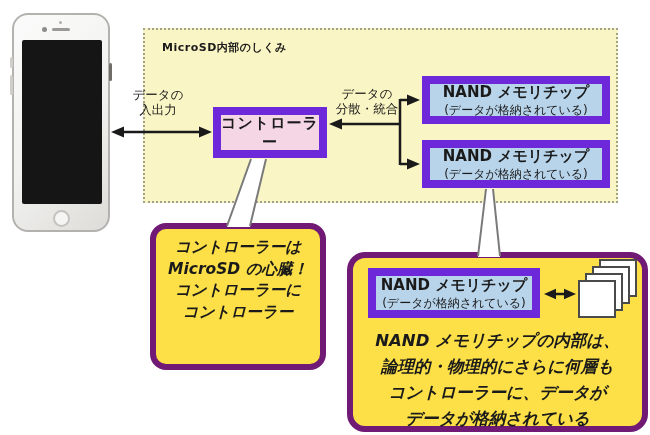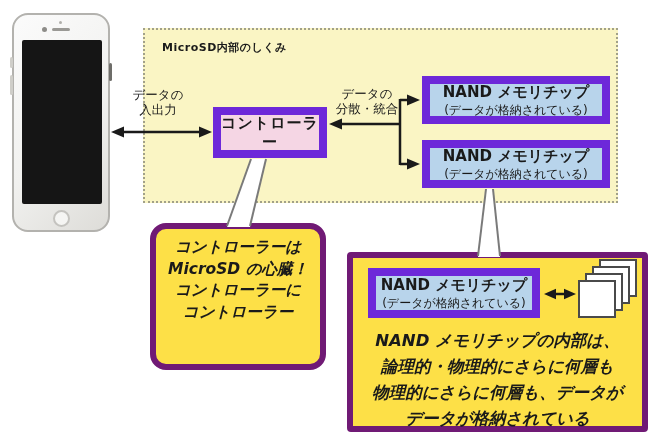--- a/index.html
+++ b/index.html
@@ -33,21 +33,21 @@
   .nand-sub{font-size:12px;line-height:17px;}
 
   .flow-label{position:absolute;text-align:center;font-size:12.5px;font-weight:normal;line-height:15px;}
   .io-label{left:118px;top:87px;width:80px;}
   .dist-label{left:326px;top:86px;width:82px;}
 
   
   .bubble{position:absolute;background:#fde047;border:6px solid #701a75;box-sizing:border-box;font-style:italic;}
   .bubble-left{left:150px;top:223px;width:176px;height:147px;border-radius:16px;text-align:center;}
   .bubble-left .txt{margin-top:8px;font-size:15.5px;font-weight:bold;line-height:21.5px;}
-  .bubble-right{left:347px;top:252px;width:301px;height:180px;border-radius:4px;}
+  .bubble-right{left:347px;top:252px;width:301px;height:180px;border-radius:18px;}
   .bubble-right .txt{position:absolute;left:0;top:70px;width:100%;text-align:center;font-size:16.5px;font-weight:600;line-height:26px;}
   .inner-nand{left:368px;top:268px;width:172px;height:50px;}
 
   
   .page{position:absolute;width:38px;height:38px;background:#fff;border:2px solid #4a4a4a;box-sizing:border-box;}
 
   .overlay{position:absolute;left:0;top:0;width:650px;height:435px;pointer-events:none;}
 </style>
 </head>
 <body>
@@ -97,21 +97,21 @@
       <div>MicroSD の心臓！</div>
       <div>コントローラーに</div>
       <div>コントローラー</div>
     </div>
   </div>
 
   <div class="bubble bubble-right">
     <div class="txt">
       <div>NAND メモリチップの内部は、</div>
       <div>論理的・物理的にさらに何層も</div>
-      <div>物理的にさらに何層も、データが</div>
+      <div>コントローラーに、データが</div>
       <div>データが格納されている</div>
     </div>
   </div>
 
   <div class="box nand inner-nand">
     <div class="nand-title">NAND メモリチップ</div>
     <div class="nand-sub">(データが格納されている)</div>
   </div>
 
   <div>

